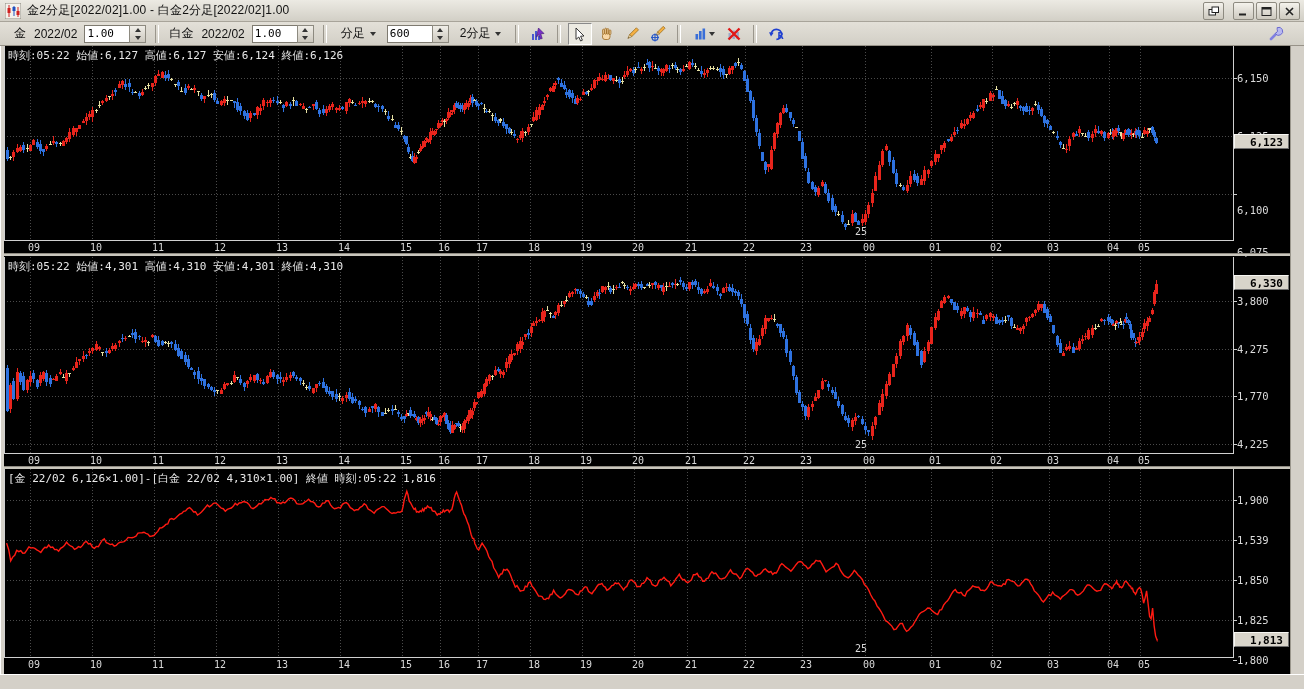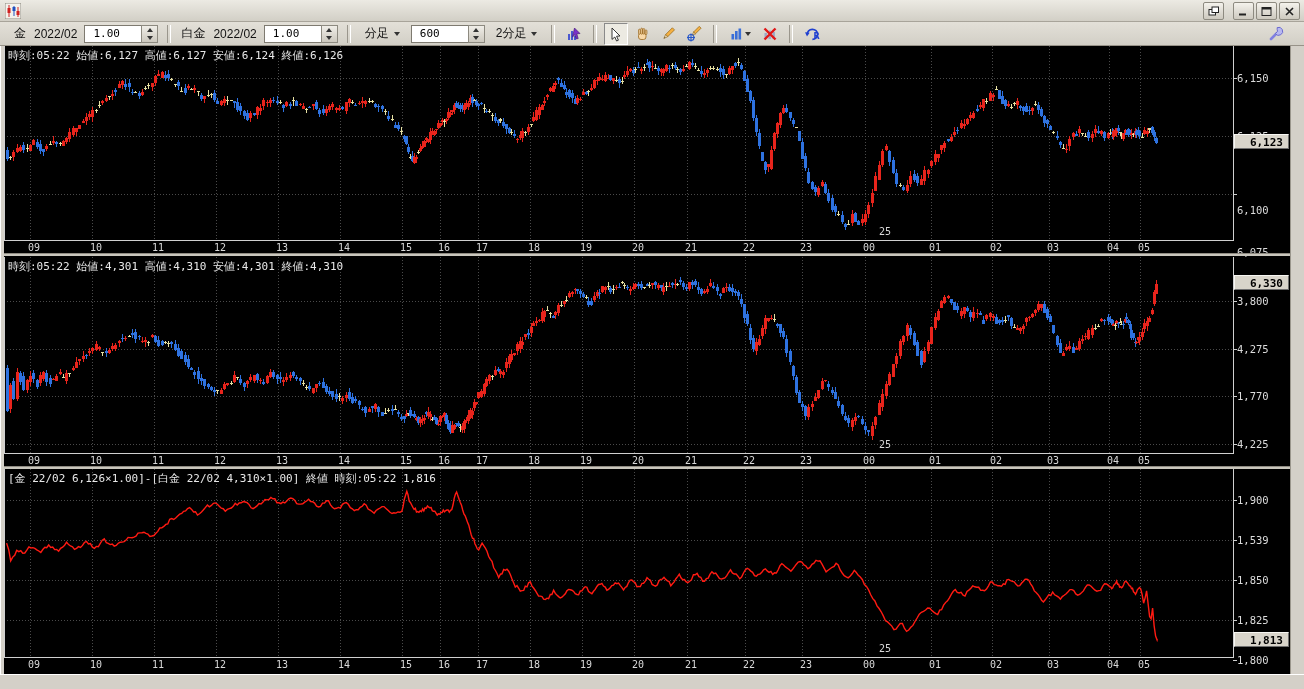--- a/index.html
+++ b/index.html
@@ -14,21 +14,21 @@
   .wbtn{width:19px;height:16px;background:linear-gradient(#f4f2ec,#cdc9bf);
     border:1px solid #8d8a80;border-radius:2px;display:flex;align-items:center;justify-content:center;}
   .wbtn.first{margin-right:7px;}
   #toolbar{position:absolute;left:0;top:22px;width:1304px;height:24px;
     background:linear-gradient(#e3e0d8,#d2cfc6);border-bottom:1px solid #979288;
     display:flex;align-items:center;box-sizing:border-box;padding-left:10px;font-size:12px;color:#111;}
   .tsep{width:2px;height:18px;margin:0 6px;border-left:1px solid #9a968c;border-right:1px solid #fff;}
   .tlabel{margin:0 4px;}
   .spin{display:inline-flex;align-items:stretch;height:18px;margin:0 3px;}
   .spin input{width:40px;height:16px;border:1px solid #7e7a70;border-right:none;background:#fff;
-    font:11px "DejaVu Sans Mono",monospace;padding:0 8px;color:#000;}
+    font:11px "DejaVu Sans Mono",monospace;padding:0 2px;color:#000;}
   .spinbtns{width:15px;display:flex;flex-direction:column;border:1px solid #8d8a80;background:linear-gradient(#f0eee8,#ccc8be);}
   .spinbtns span{flex:1;display:flex;align-items:center;justify-content:center;}
   .tri-up{width:0;height:0;border-left:3px solid transparent;border-right:3px solid transparent;border-bottom:4px solid #333;}
   .tri-dn{width:0;height:0;border-left:3px solid transparent;border-right:3px solid transparent;border-top:4px solid #333;}
   .drop{display:inline-flex;align-items:center;gap:5px;margin:0 4px;padding:2px 4px;}
   .tbtn{width:22px;height:20px;display:flex;align-items:center;justify-content:center;margin:0 1px;border:1px solid transparent;}
   .tbtn.pressed{background:#eceae2;border:1px solid;border-color:#8a8a8a #ffffff #ffffff #8a8a8a;}
   .tbtn.withdrop{width:30px;}
   #wrench{position:absolute;right:18px;top:25px;}
   
@@ -38,21 +38,21 @@
   #borderB{position:absolute;left:0;top:674px;width:1304px;height:15px;background:#d4d0c8;border-top:1px solid #fff;box-sizing:border-box;}
   .psep{position:absolute;left:4px;width:1286px;height:3px;background:#c9c6bd;border-top:1px solid #8f8b82;box-sizing:border-box;}
   #chartsvg{position:absolute;left:0;top:0;}
   .infoline{position:absolute;left:8px;color:#e8e8e8;font:11px "DejaVu Sans Mono","Liberation Mono",monospace;
     white-space:pre;pointer-events:none;text-shadow:0 0 1px #000;}
   .xlab{position:absolute;transform:translateX(-50%);color:#d8d8d8;font:10px "DejaVu Sans Mono",monospace;pointer-events:none;}
   .ylab{position:absolute;left:1237px;transform:translateY(-50%);color:#dcdcdc;font:10.5px "DejaVu Sans Mono",monospace;pointer-events:none;}
   .pricebox{position:absolute;left:1234px;width:55px;height:15px;background:#d8d4ca;
     border-top:1px solid #f7f6f2;border-left:1px solid #f7f6f2;border-bottom:1px solid #6f6f6f;border-right:1px solid #6f6f6f;
     color:#000;font:bold 11px "DejaVu Sans Mono",monospace;text-align:right;line-height:15px;padding-right:5px;box-sizing:border-box;pointer-events:none;}
-  .dmark{position:absolute;transform:translateX(-50%);color:#d8d8d8;font:10px "DejaVu Sans Mono",monospace;pointer-events:none;margin-left:24px;}
+  .dmark{position:absolute;transform:translateX(-50%);color:#d8d8d8;font:10px "DejaVu Sans Mono",monospace;pointer-events:none;}
 </style>
 </head>
 <body>
 
 <div id="win">
 
   <div id="stage"></div>
 
   <svg id="chartsvg" width="1304" height="689">
     <g id="g-grid">
@@ -1829,20 +1829,21 @@
   <div id="titlebar">
     <svg width="16" height="16">
       <rect x="0" y="0" width="16" height="16" fill="#f4f2ec" stroke="#8d8a80"></rect>
       <line x1="4" y1="2" x2="4" y2="14" stroke="#d02020"></line>
         <rect x="2.5" y="5" width="3" height="5" fill="#d02020"></rect>
       <line x1="9" y1="3" x2="9" y2="13" stroke="#2050c0"></line>
         <rect x="7.5" y="4" width="3" height="4" fill="#2050c0"></rect>
       <line x1="13" y1="4" x2="13" y2="14" stroke="#d02020"></line>
         <rect x="11.5" y="8" width="3" height="4" fill="#d02020"></rect>
     </svg>
+    <span class="title">金2分足[2022/02]1.00 - 白金2分足[2022/02]1.00</span>
     <div class="winbtns">
       <div class="wbtn first">
         <svg width="12" height="11">
             <rect x="1" y="3.5" width="6.5" height="5.5" fill="#fff" stroke="#222"></rect>
             <rect x="4" y="1" width="6.5" height="5.5" fill="#fff" stroke="#222"></rect>
           </svg>
       </div>
       <div class="wbtn">
         <svg width="11" height="11">
             <rect x="1" y="7.5" width="7" height="2" fill="#222"></rect>

